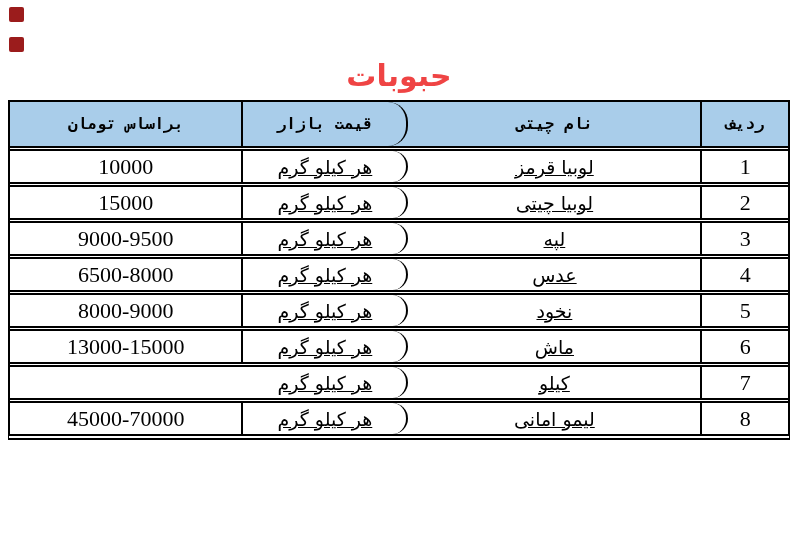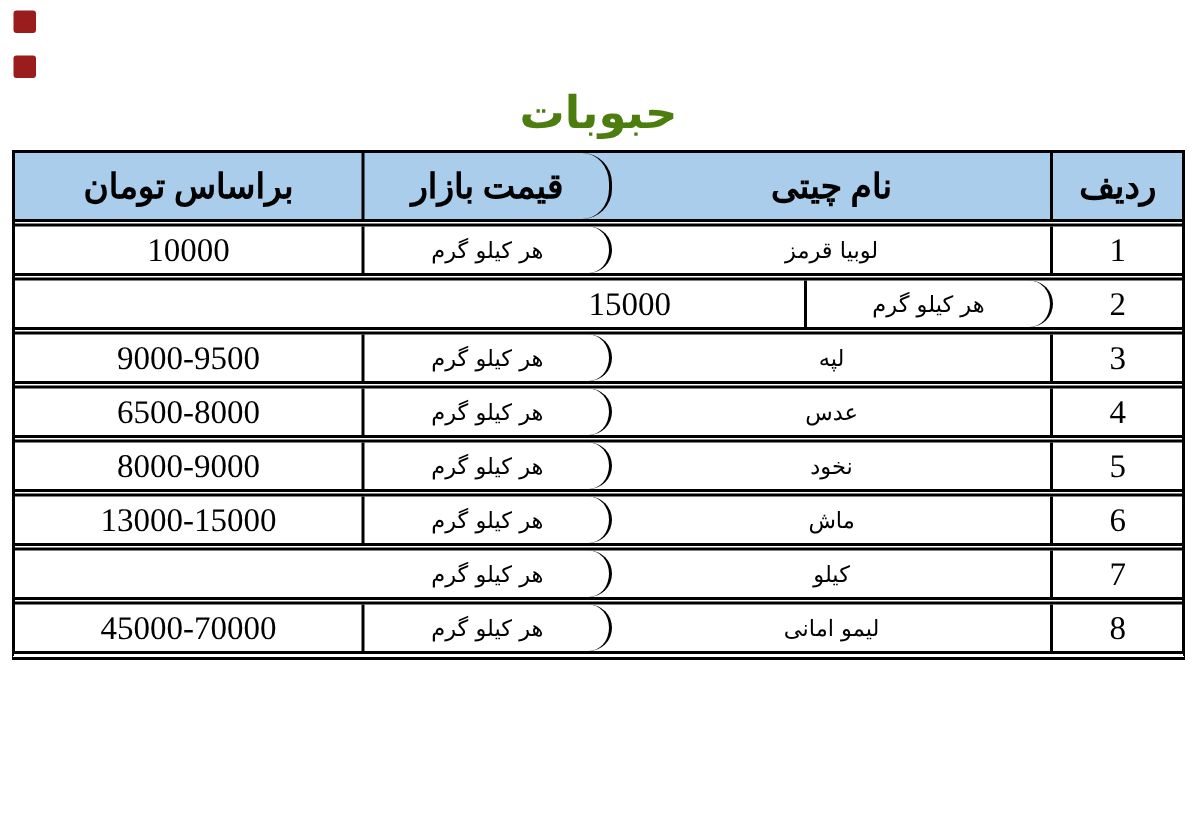--- a/index.html
+++ b/index.html
@@ -21,21 +21,21 @@
   .bullet-square.one { top: 7px; }
   .bullet-square.two { top: 37px; }
 
   .page-title {
     position: absolute;
     left: 8px; top: 54px;
     width: 782px; height: 44px;
     text-align: center;
     font-size: 30px;
     font-weight: bold;
-    color: #4d7c0f;
+    color: #ef4444;
     line-height: 44px;
     direction: rtl;
   }
 
   .price-table {
     position: absolute;
     left: 8px; top: 100px;
     width: 782px; height: 340px;
     border: 2px solid #000;
     border-bottom: 6px double #000;
@@ -68,27 +68,27 @@
     white-space: nowrap;
     color: #000;
   }
   .cell + .cell { border-right: 2px solid #000; }
 
   .col-no    { width: 11%; }
   .col-name  { width: 37.8%; }
   .col-unit  { width: 21.2%; border-radius: 20px; }
   .col-price { width: 30%; }
 
-  .fa-text  { font-family: "DejaVu Sans", sans-serif; font-size: 15px; }
+  .fa-text  { font-family: "DejaVu Sans", sans-serif; font-size: 19px; text-decoration: underline; }
   .num-text {
     font-family: "Liberation Serif", "DejaVu Serif", serif;
     font-size: 22px;
     direction: ltr;
   }
-  .t-row.header .cell { font-family: Liberation Serif, serif; font-size: 23px; }
+  .t-row.header .cell { font-family: Liberation Mono, monospace; font-size: 16px; }
 </style>
 </head>
 <body>
 
 <div class="bullet-square one" style="background: rgb(155, 28, 28);"></div>
 <div class="bullet-square two" style="background: rgb(155, 28, 28);"></div>
 
 <div class="page-title">حبوبات</div>
 
 <div class="price-table">
@@ -102,20 +102,21 @@
 
   <div class="t-row data">
     <div class="cell col-no num-text">1</div>
     <div class="cell col-name fa-text">لوبیا قرمز</div>
     <div class="cell col-unit fa-text">هر کیلو گرم</div>
     <div class="cell col-price num-text">10000</div>
   </div>
 
   <div class="t-row data">
     <div class="cell col-no num-text">2</div>
+    <div class="cell col-name fa-text">لوبیا چیتی</div>
     <div class="cell col-unit fa-text">هر کیلو گرم</div>
     <div class="cell col-price num-text">15000</div>
   </div>
 
   <div class="t-row data">
     <div class="cell col-no num-text">3</div>
     <div class="cell col-name fa-text">لپه</div>
     <div class="cell col-unit fa-text">هر کیلو گرم</div>
     <div class="cell col-price num-text">9000-9500</div>
   </div>

